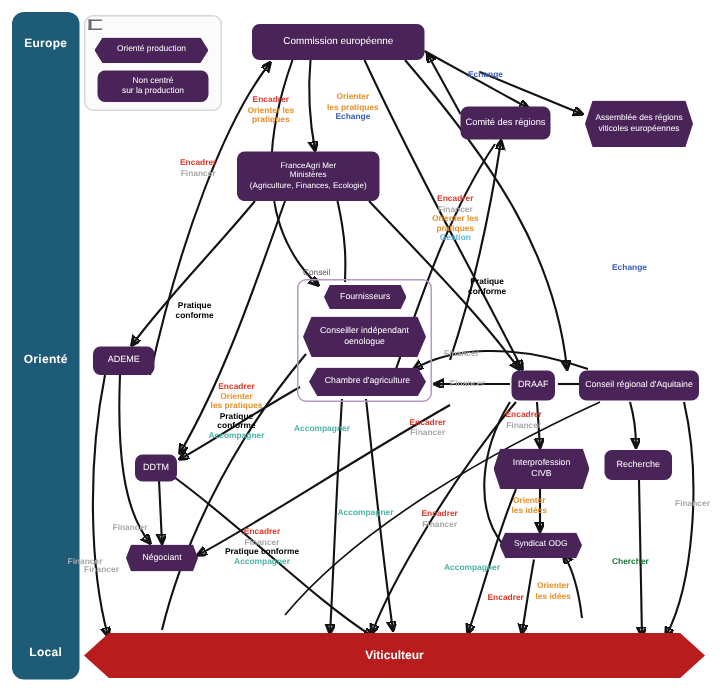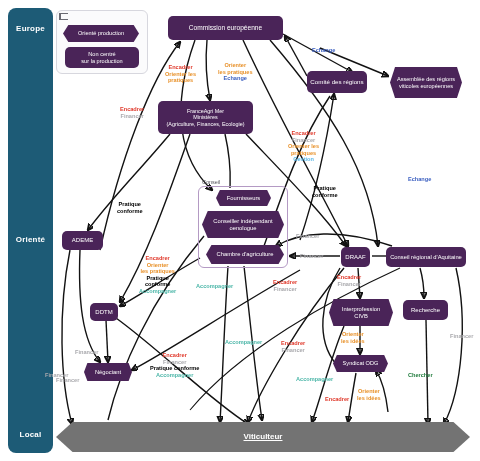--- a/index.html
+++ b/index.html
@@ -22,22 +22,22 @@
   .legend-hex{position:absolute;left:63px;top:25px;width:76px;height:17px;}
   .legend-box{position:absolute;left:65px;top:47px;width:74px;height:21px;}
 
   
   .node{position:absolute;box-sizing:border-box;display:flex;align-items:center;
         justify-content:center;text-align:center;color:#ffffff;
         line-height:1.12;}
   .box{background:#4a2458;border-radius:5px;}
   .hex{background:#4a2458;
        clip-path:polygon(7% 0%,93% 0%,100% 50%,93% 100%,7% 100%,0% 50%);}
-  .hex-wide{background:#737373;
-       clip-path:polygon(4% 0%,96% 0%,100% 50%,96% 100%,4% 100%,0% 50%);text-decoration:underline;}
+  .hex-wide{background:#b91c1c;
+       clip-path:polygon(4% 0%,96% 0%,100% 50%,96% 100%,4% 100%,0% 50%);}
 
   
   .group{position:absolute;box-sizing:border-box;border:1px solid #b49ac4;
          border-radius:6px;background:transparent;}
   .group-title{position:absolute;color:#55555c;font-size:5.5px;}
 
   
   .elabel{position:absolute;text-align:center;font-size:5.6px;font-weight:bold;
           line-height:1.18;white-space:nowrap;}
   .c-encadrer{color:#e0392b;}

